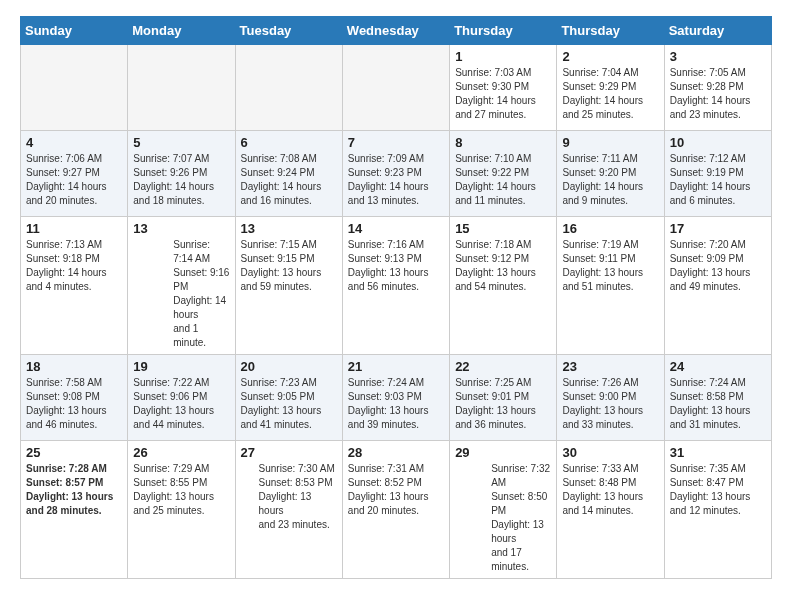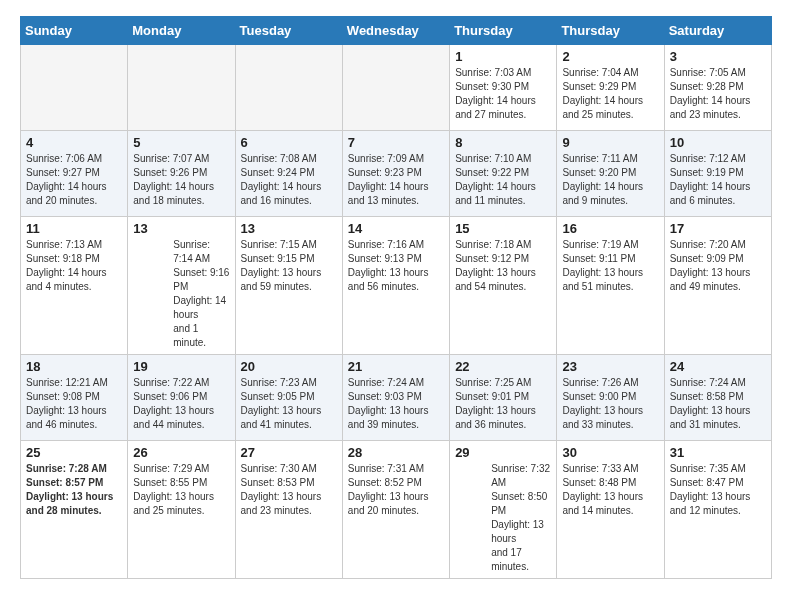--- a/index.html
+++ b/index.html
@@ -177,21 +177,21 @@
             <span class="day-num">17</span>
             <div class="day-info" style="white-space: pre-line;">Sunrise: 7:20 AM
 Sunset: 9:09 PM
 Daylight: 13 hours
 and 49 minutes.</div>
           </td>
         </tr>
         <tr>
           <td>
             <span class="day-num">18</span>
-            <div class="day-info" style="white-space: pre-line;">Sunrise: 12:21 AM
+            <div class="day-info" style="white-space: pre-line;">Sunrise: 7:58 AM
 Sunset: 9:08 PM
 Daylight: 13 hours
 and 46 minutes.</div>
           </td>
           <td>
             <span class="day-num">19</span>
             <div class="day-info" style="white-space: pre-line;">Sunrise: 7:22 AM
 Sunset: 9:06 PM
 Daylight: 13 hours
 and 44 minutes.</div>
@@ -242,21 +242,21 @@
           </td>
           <td>
             <span class="day-num">26</span>
             <div class="day-info" style="white-space: pre-line;">Sunrise: 7:29 AM
 Sunset: 8:55 PM
 Daylight: 13 hours
 and 25 minutes.</div>
           </td>
           <td>
             <span class="day-num">27</span>
-            <div class="day-info" style="white-space: pre-line;">Sunrise: 7:30 AM
+            <div class="day-info" style="white-space: pre-line; margin-left: 18px;">Sunrise: 7:30 AM
 Sunset: 8:53 PM
 Daylight: 13 hours
 and 23 minutes.</div>
           </td>
           <td>
             <span class="day-num">28</span>
             <div class="day-info" style="white-space: pre-line;">Sunrise: 7:31 AM
 Sunset: 8:52 PM
 Daylight: 13 hours
 and 20 minutes.</div>

